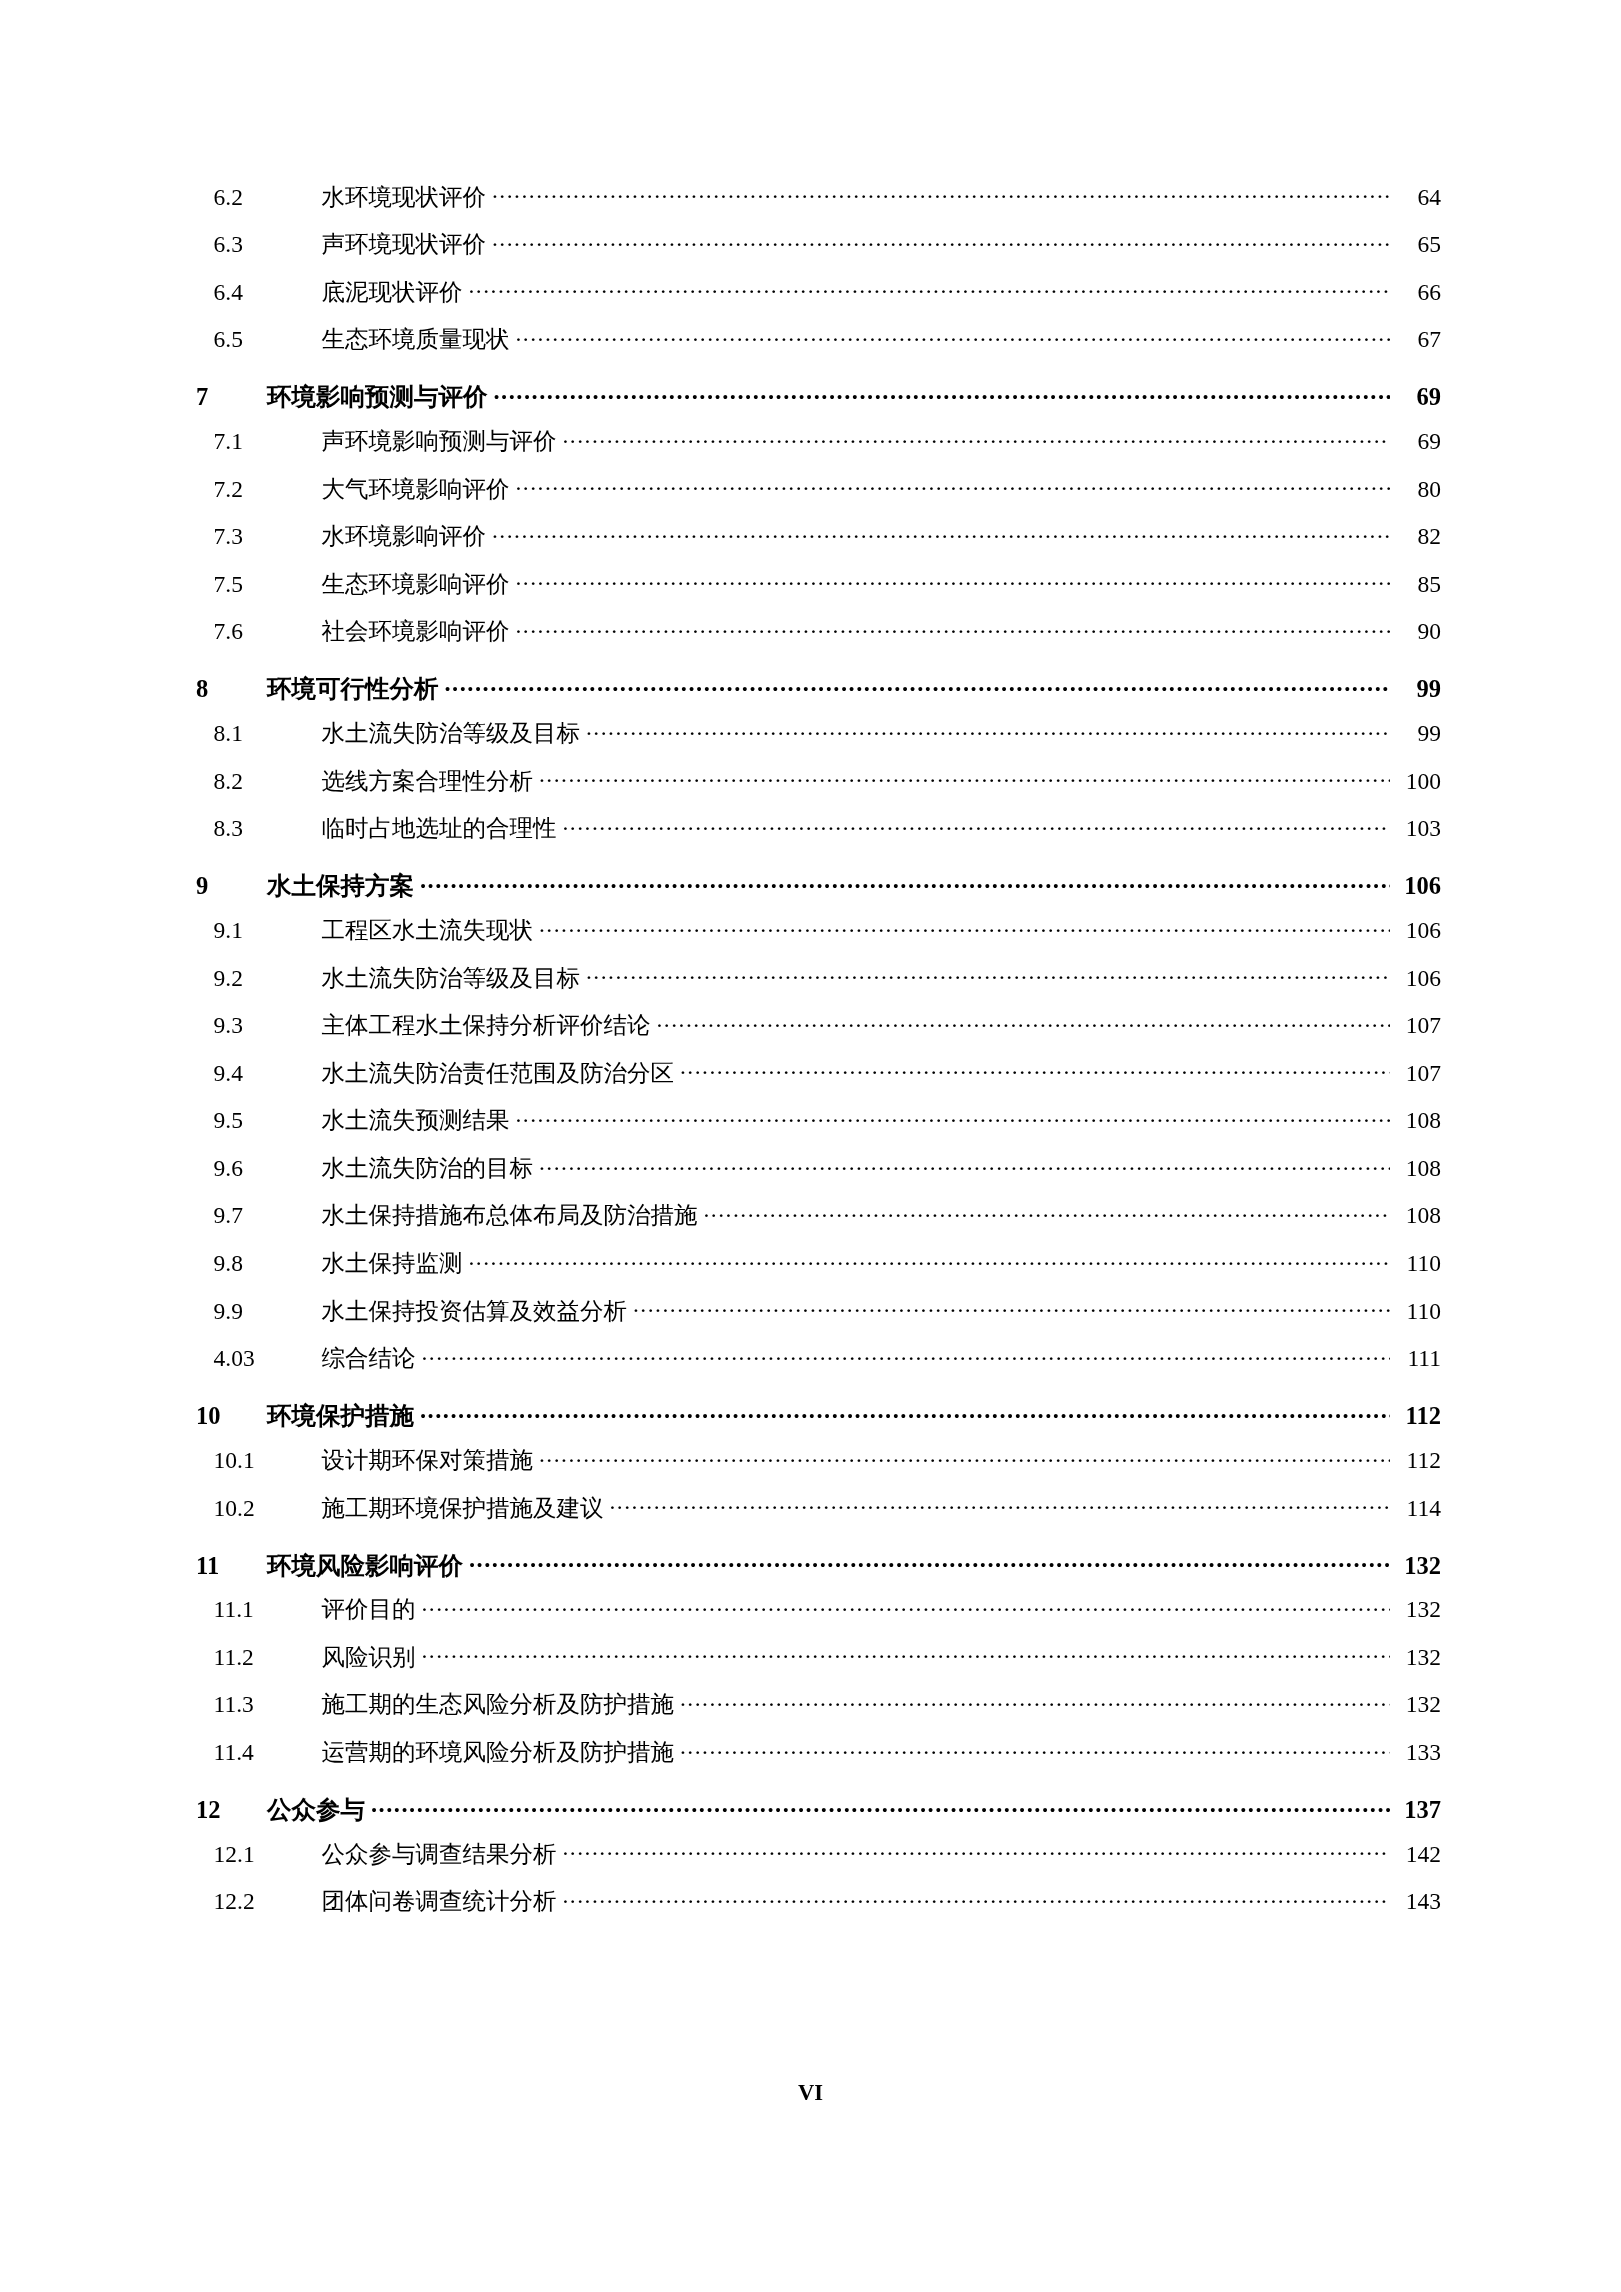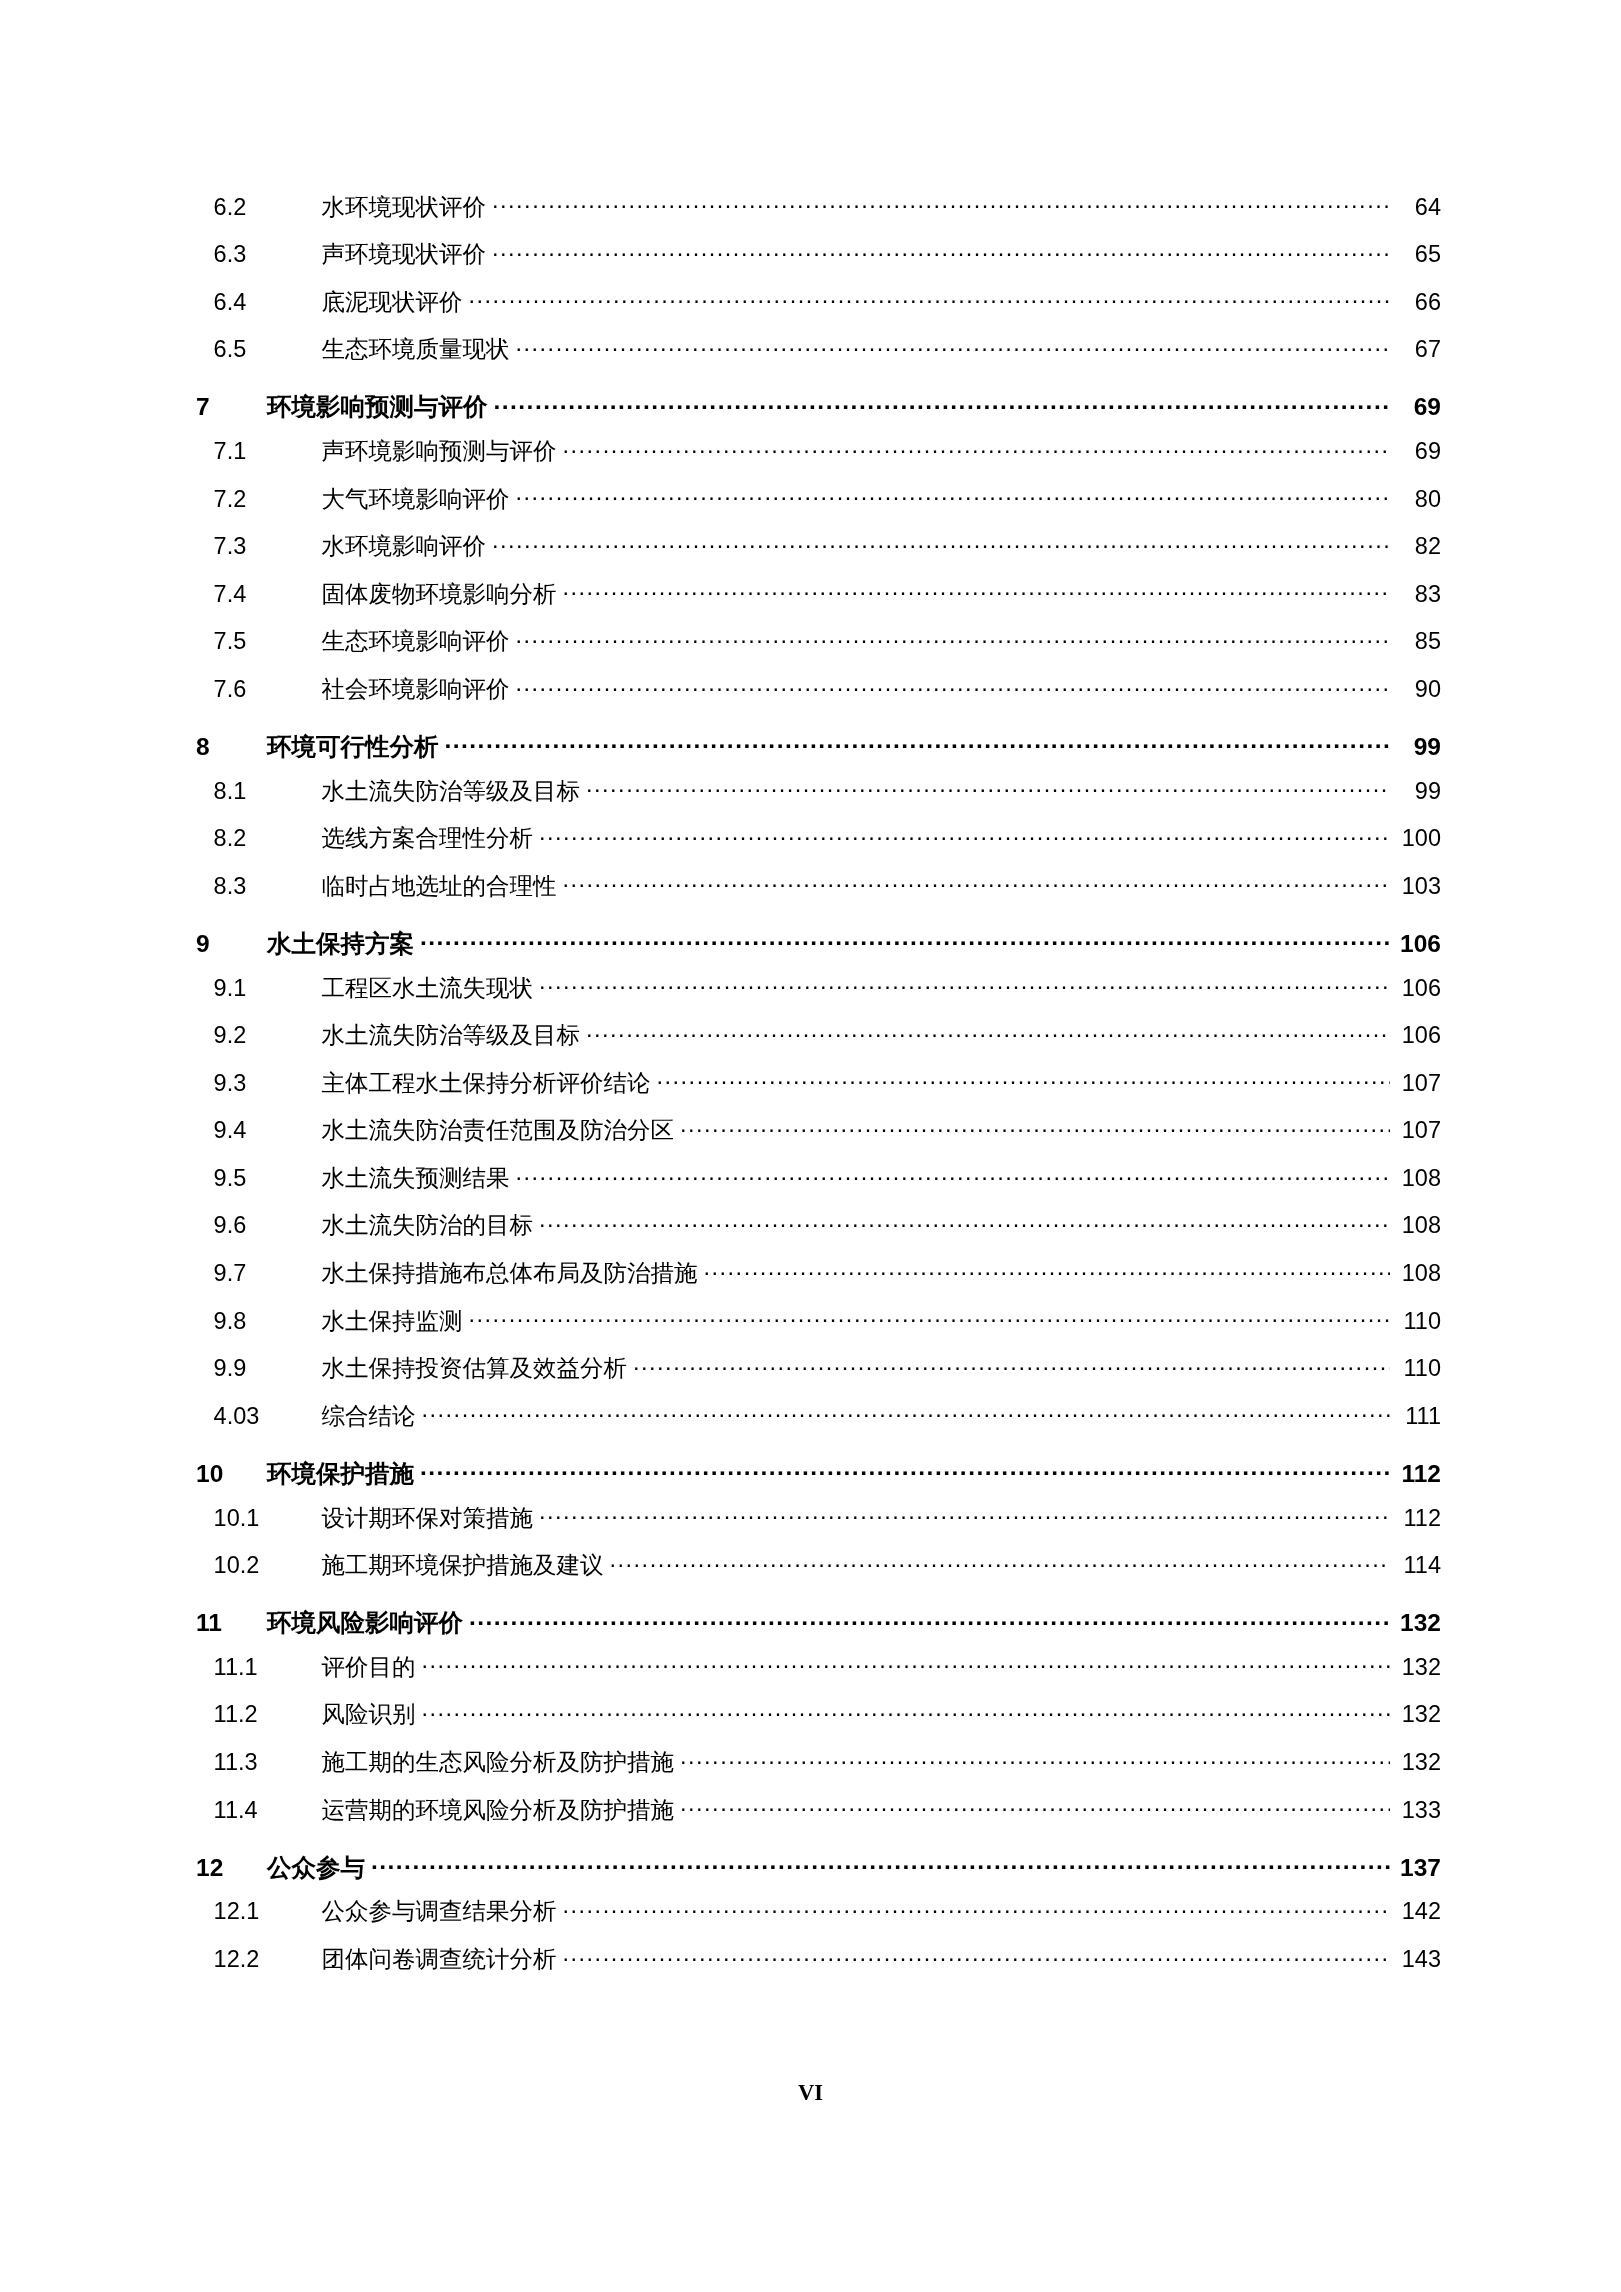--- a/index.html
+++ b/index.html
@@ -18,22 +18,23 @@
     position: absolute;
     top: 0;
     left: 0;
     width: 1621px;
     height: 2293px;
     background: #fff;
   }
   .toc {
     position: absolute;
     left: 196px;
-    top: 191px;
+    top: 181px;
     width: 1245px;
+    font-family: Liberation Serif, serif;
   }
   .toc-entry {
     display: flex;
     align-items: baseline;
     width: 100%;
     line-height: 1.0;
     white-space: nowrap;
   }
   
   .lvl1 {
@@ -147,26 +148,20 @@
         <span class="dots"></span>
         <span class="page-no">80</span>
       </div>
       <div class="toc-entry lvl2">
         <span class="num">7.3</span>
         <span class="title">水环境影响评价</span>
         <span class="dots"></span>
         <span class="page-no">82</span>
       </div>
       <div class="toc-entry lvl2">
-        <span class="num">7.4</span>
-        <span class="title">固体废物环境影响分析</span>
-        <span class="dots"></span>
-        <span class="page-no">83</span>
-      </div>
-      <div class="toc-entry lvl2">
         <span class="num">7.5</span>
         <span class="title">生态环境影响评价</span>
         <span class="dots"></span>
         <span class="page-no">85</span>
       </div>
       <div class="toc-entry lvl2">
         <span class="num">7.6</span>
         <span class="title">社会环境影响评价</span>
         <span class="dots"></span>
         <span class="page-no">90</span>

